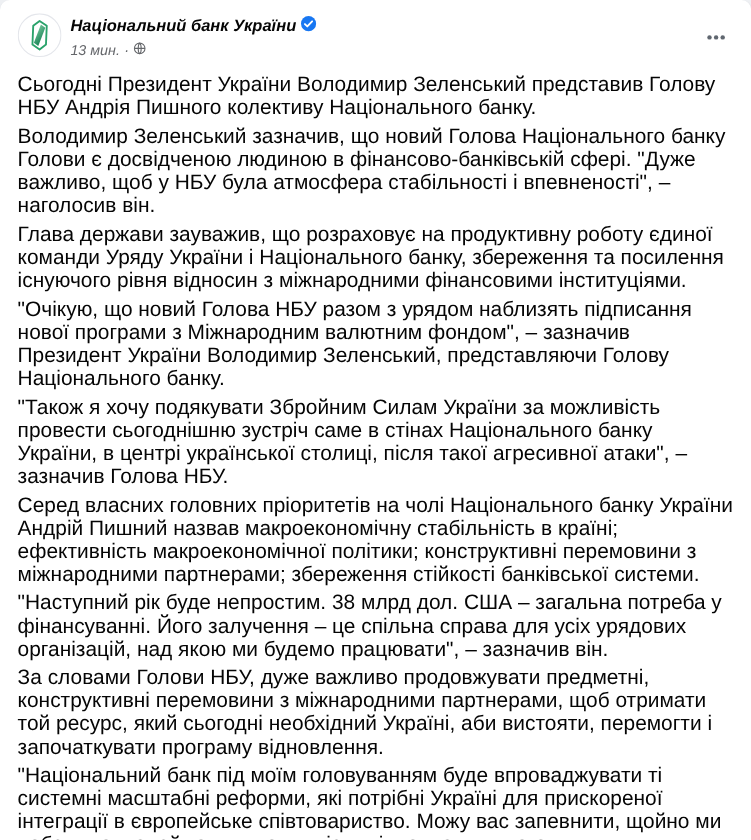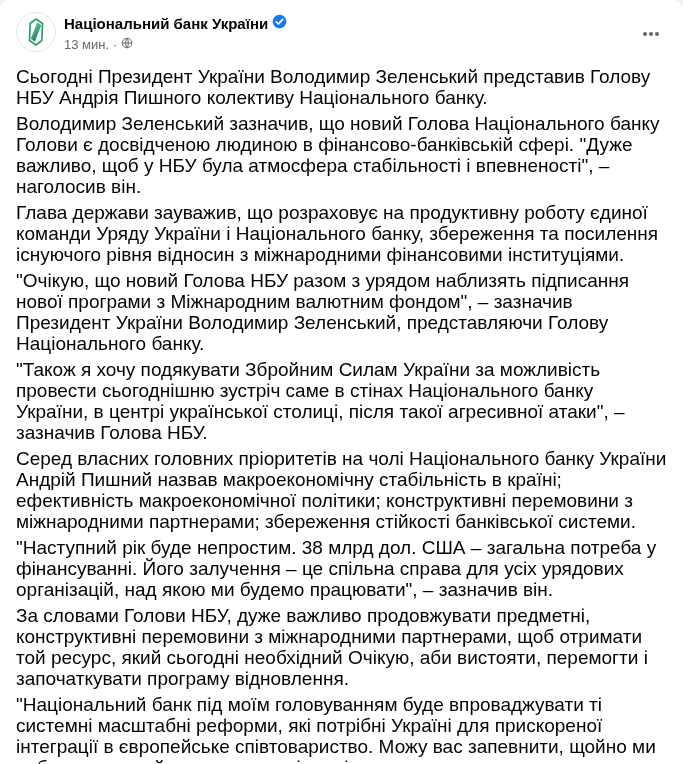--- a/index.html
+++ b/index.html
@@ -23,21 +23,21 @@
   
   .post-header{
     display:flex; align-items:flex-start;
     padding:12px 16px 4px 16px;
   }
   .avatar{
     flex:0 0 40px; width:40px; height:40px; border-radius:50%;
     display:block; cursor:pointer;
   }
   .avatar svg{display:block;}
-  .header-meta{flex:1 1 auto; margin-left:8px; min-width:0; padding-top:1px;}
+  .header-meta{flex:1 1 auto; margin-left:8px; min-width:0; padding-top:1px;font-style:italic;}
   .name-row{display:flex; align-items:center; gap:4px;}
   .page-name{
     font-size:15px; font-weight:700; color:var(--text);
     text-decoration:none; line-height:19px; cursor:pointer;
   }
   .verified{flex:0 0 auto; display:inline-block; margin-top:1px;}
   .sub-row{
     display:flex; align-items:center; gap:4px; margin-top:3px;
     font-size:13px; color:var(--muted); line-height:16px;
   }
@@ -117,17 +117,17 @@
   </div>
 
   <div class="post-body">
       <p>Сьогодні Президент України Володимир Зеленський представив Голову НБУ Андрія Пишного колективу Національного банку.</p>
       <p>Володимир Зеленський зазначив, що новий Голова Національного банку Голови є досвідченою людиною в фінансово-банківській сфері. "Дуже важливо, щоб у НБУ була атмосфера стабільності і впевненості", – наголосив він.</p>
       <p>Глава держави зауважив, що розраховує на продуктивну роботу єдиної команди Уряду України і Національного банку, збереження та посилення існуючого рівня відносин з міжнародними фінансовими інституціями.</p>
       <p>"Очікую, що новий Голова НБУ разом з урядом наблизять підписання нової програми з Міжнародним валютним фондом", – зазначив Президент України Володимир Зеленський, представляючи Голову Національного банку.</p>
       <p>"Також я хочу подякувати Збройним Силам України за можливість провести сьогоднішню зустріч саме в стінах Національного банку України, в центрі української столиці, після такої агресивної атаки", – зазначив Голова НБУ.</p>
       <p>Серед власних головних пріоритетів на чолі Національного банку України Андрій Пишний назвав макроекономічну стабільність в країні; ефективність макроекономічної політики; конструктивні перемовини з міжнародними партнерами; збереження стійкості банківської системи.</p>
       <p>"Наступний рік буде непростим. 38 млрд дол. США – загальна потреба у фінансуванні. Його залучення – це спільна справа для усіх урядових організацій, над якою ми будемо працювати", – зазначив він.</p>
-      <p>За словами Голови НБУ, дуже важливо продовжувати предметні, конструктивні перемовини з міжнародними партнерами, щоб отримати той ресурс, який сьогодні необхідний Очікую, аби вистояти, перемогти і започаткувати програму відновлення.</p>
+      <p>За словами Голови НБУ, дуже важливо продовжувати предметні, конструктивні перемовини з міжнародними партнерами, щоб отримати той ресурс, який сьогодні необхідний Україні, аби вистояти, перемогти і започаткувати програму відновлення.</p>
       <p>"Національний банк під моїм головуванням буде впроваджувати ті системні масштабні реформи, які потрібні Україні для прискореної інтеграції в європейське співтовариство. Можу вас запевнити, щойно ми побачимо щонайменшу можливість відновлення цього реформаторського курсу, в межах якого завжди працював Національний банк, ми його продовжимо", – сказав він.</p>
     </div>
 
 </div>
 
 </body></html>

